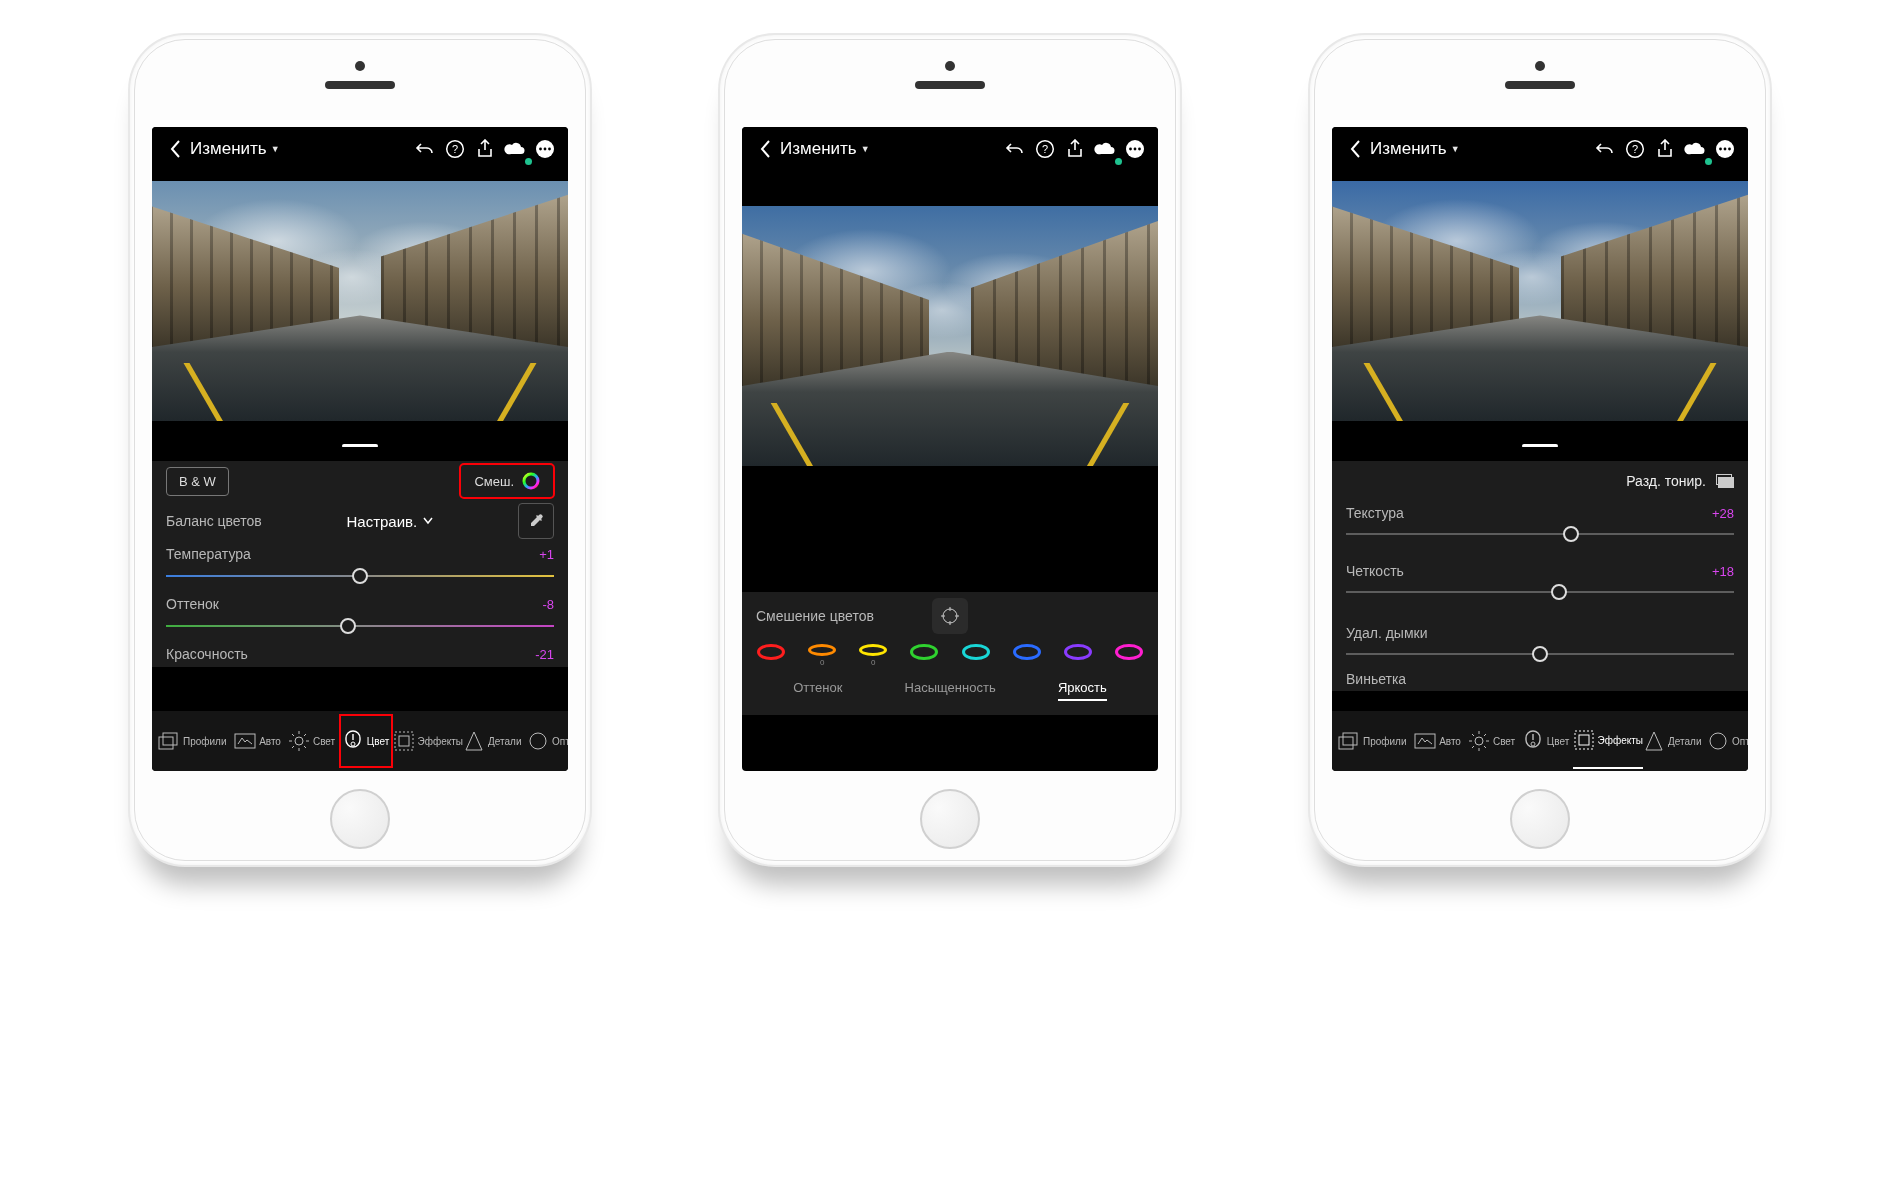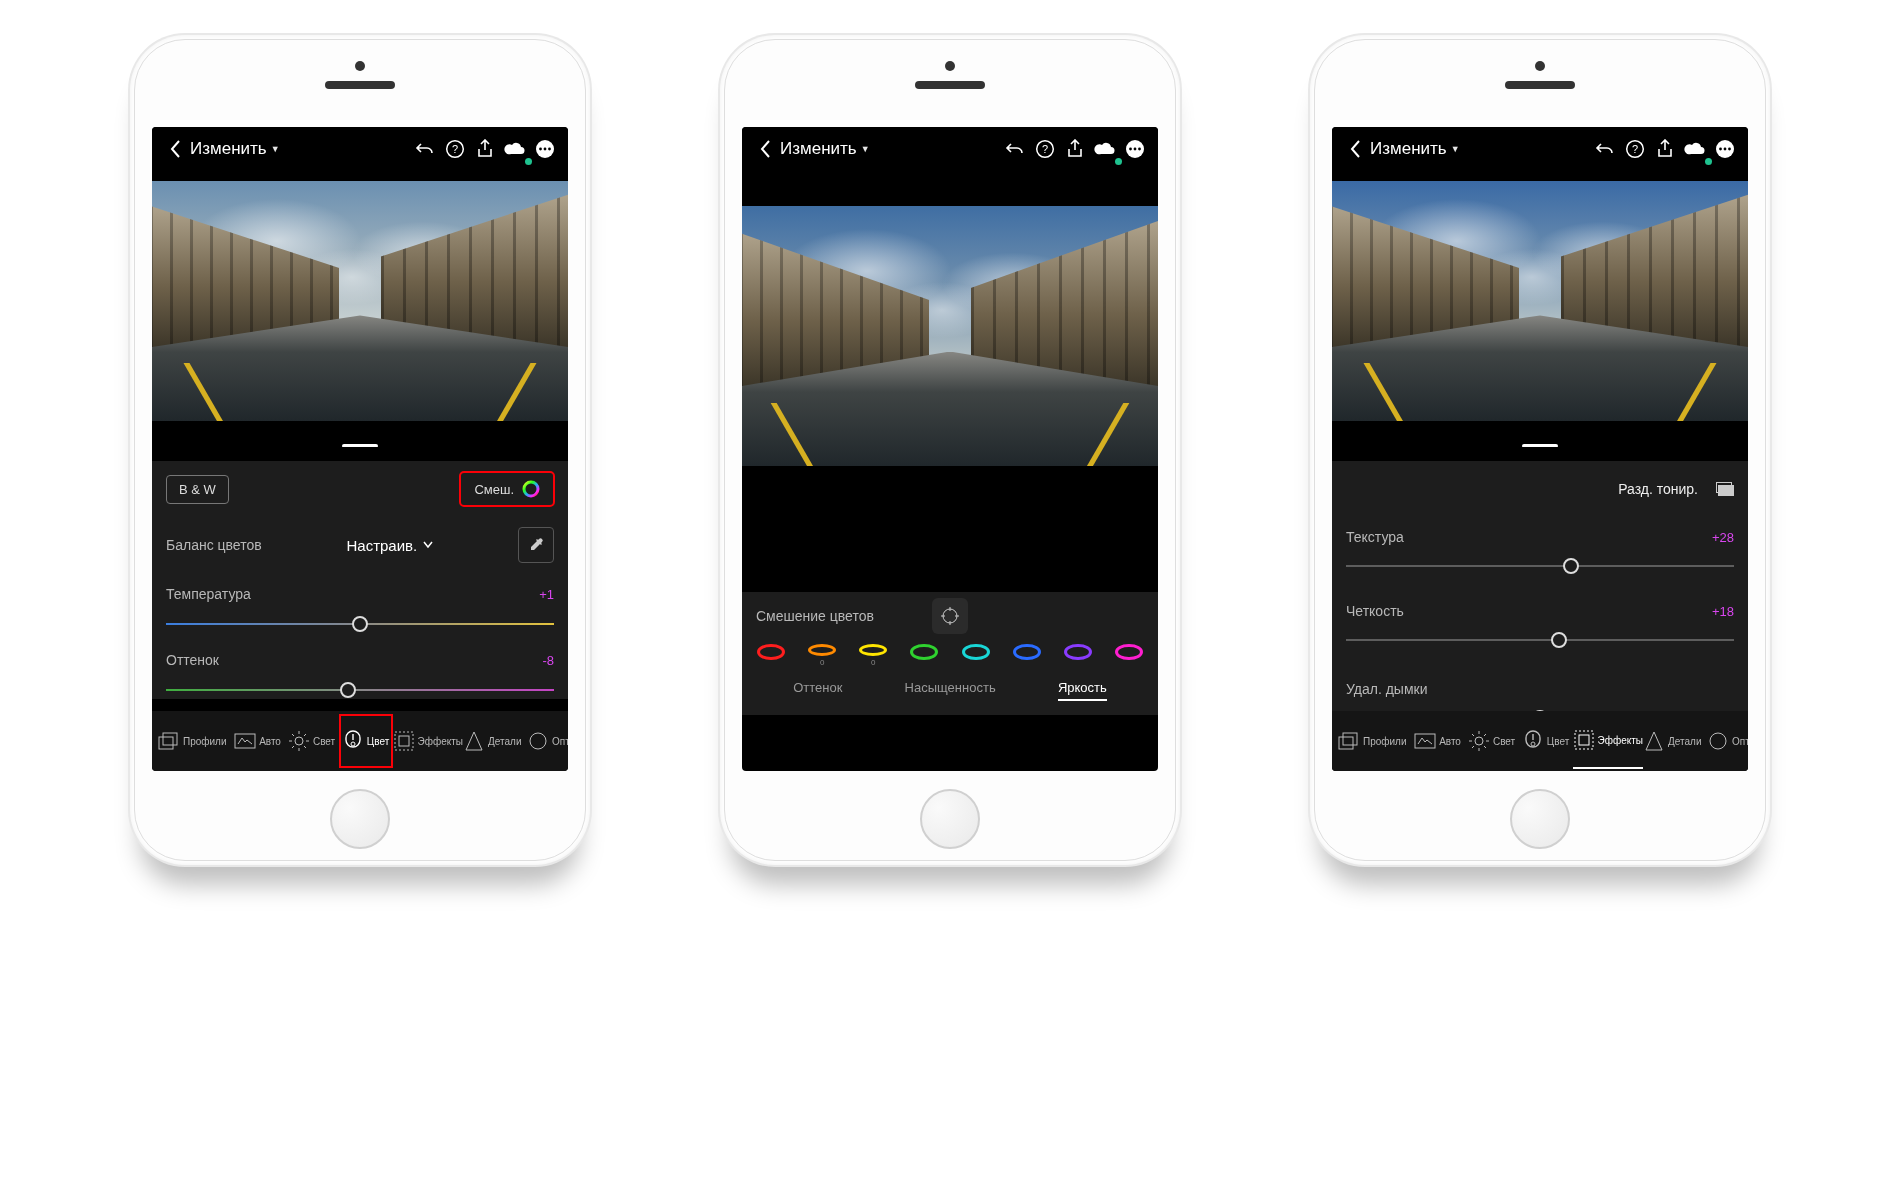--- a/index.html
+++ b/index.html
@@ -34,21 +34,21 @@
   .lineR{right:15%;height:55%;transform:skewX(-30deg) scaleX(.5);}
   .bL,.bR{position:absolute;bottom:30%;width:55%;background:linear-gradient(180deg,#b9ad96,#6e614a 60%,#3b3528);}
   .bL{left:-10%;height:65%;clip-path:polygon(0 0,100% 48%,100% 100%,0 100%);}
   .bR{right:-10%;height:70%;clip-path:polygon(0 45%,100% 0,100% 100%,0 100%);}
   .bR::after{content:"";position:absolute;inset:0;background:repeating-linear-gradient(90deg,rgba(0,0,0,.3) 0 3px,transparent 3px 22px);}
   .bL::after{content:"";position:absolute;inset:0;background:repeating-linear-gradient(90deg,rgba(0,0,0,.28) 0 3px,transparent 3px 20px);}
   
   .drag{height:1px;margin:13px auto;width:36px;border-top:3px solid #fff;border-radius:2px;}
   
   .panel{background:#1d1d1d;color:#ccc;font-size:14px;}
-  .row{display:flex;align-items:center;padding:8px 14px;height:40px;justify-content:space-between;}
+  .row{display:flex;align-items:center;padding:0 14px;height:40px;justify-content:space-between;}
   .label{color:#b8b8b8;}
   .val{color:#d946ef;font-size:13px;}
   .slider{position:relative;height:18px;margin:0 14px;}
   .track{position:absolute;top:8px;left:0;right:0;height:2px;background:#5d5d5d;}
   .trackGrad.temp{background:linear-gradient(90deg,#3a7ee0,#888 50%,#e2c23e);}
   .trackGrad.tint{background:linear-gradient(90deg,#3fae3f,#888 50%,#c444c4);}
   .knob{position:absolute;top:1px;width:16px;height:16px;border-radius:50%;background:#1d1d1d;border:2px solid #ddd;box-sizing:border-box;transform:translateX(-50%);}
   .btnpill{border:1px solid #777;border-radius:4px;padding:6px 12px;color:#ddd;font-size:13px;display:inline-flex;align-items:center;gap:8px;}
   .highlight{outline:2px solid #fb0007;outline-offset:-1px;border-radius:4px;padding:2px;}
   .eyedrop{width:34px;height:34px;border:1px solid #555;border-radius:4px;display:flex;align-items:center;justify-content:center;}
@@ -63,21 +63,21 @@
   
   .mixrow{display:flex;justify-content:space-between;padding:4px 18px 2px;}
   .sw{width:22px;height:22px;border-radius:50%;box-sizing:border-box;display:flex;flex-direction:column;align-items:center;}
   .sw .ring{width:22px;height:22px;border-radius:50%;border:3px solid;}
   .sw .cap{font-size:8px;color:#888;margin-top:2px;height:8px;}
   .subtabs{display:flex;justify-content:space-around;padding:12px 20px 14px;color:#999;font-size:13px;}
   .subtabs .on{color:#fff;border-bottom:2px solid #fff;padding-bottom:4px;}
   .mixhdr{display:flex;align-items:center;gap:14px;padding:6px 14px;margin-top:11px;}
   .target{width:36px;height:36px;border-radius:6px;background:#2b2b2b;display:flex;align-items:center;justify-content:center;}
   
-  .chipbtn{display:flex;align-items:center;gap:18px;}
+  .chipbtn{display:flex;align-items:center;gap:10px;}
   .stacksq{width:18px;height:14px;position:relative;}
   .stacksq::before,.stacksq::after{content:"";position:absolute;width:14px;height:9px;border:1px solid #ccc;}
   .stacksq::before{left:0;top:0;} .stacksq::after{right:0;bottom:0;background:#ccc;}
   svg{display:block;}
 </style>
 </head>
 <body>
 
 <div class="stage">
 
@@ -191,20 +191,24 @@
 
       <div class="row" style="height:26px;margin-top:6px">
             <span class="label">Оттенок</span>
             <span class="val">-8</span>
           </div>
       <div class="slider">
             <div class="track trackGrad tint"></div>
             <div class="knob" style="left:47%"></div>
           </div>
 
+      <div class="row" style="height:26px;margin-top:6px">
+            <span class="label">Красочность</span>
+            <span class="val">-21</span>
+          </div>
     </div>
 
     <div class="tools">
       <div class="tool">
             <span class="ic">
               <svg width="22" height="18" viewBox="0 0 22 18">
                 <rect x="1" y="5" width="14" height="12" stroke="#bbb" fill="none"></rect>
                 <rect x="5" y="1" width="14" height="12" stroke="#bbb" fill="none"></rect>
               </svg>
             </span>

